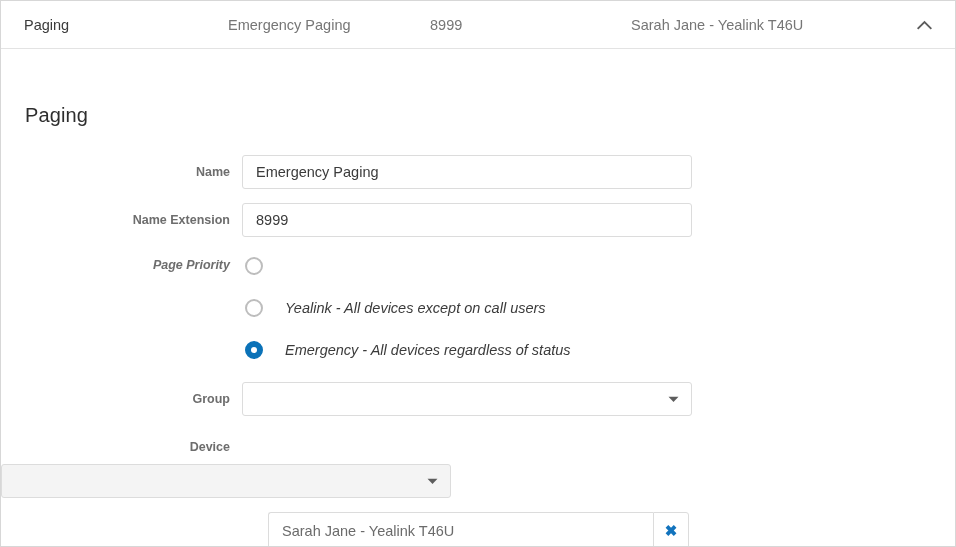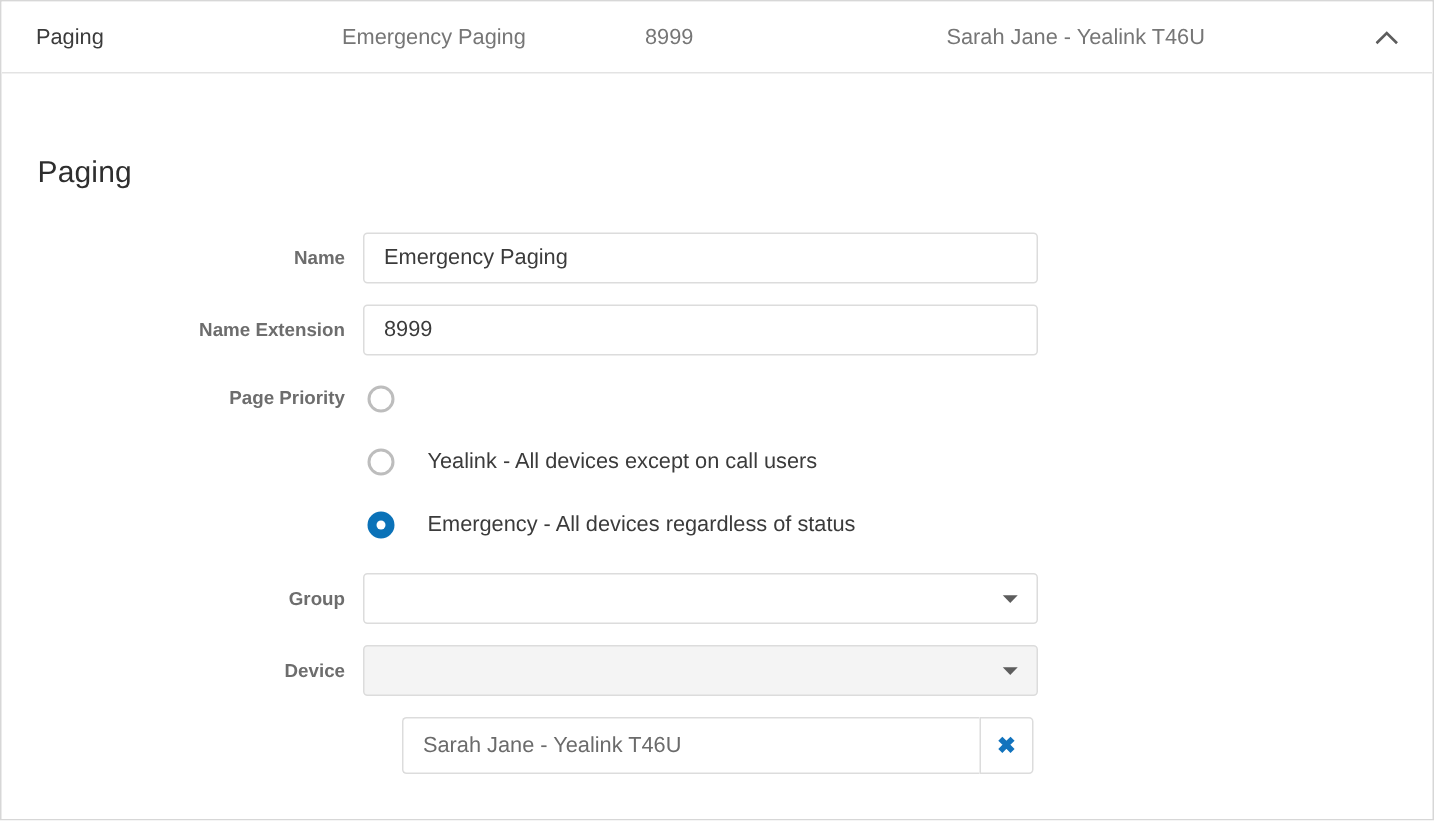--- a/index.html
+++ b/index.html
@@ -273,21 +273,21 @@
         </div>
       </div>
 
       <div class="form-row">
         <div class="form-label">Name Extension</div>
         <div class="field-col">
           <input class="text-input" type="text" value="8999" style="">
         </div>
       </div>
 
-      <div class="form-row" style="margin-bottom:18px;">
+      <div class="form-row" style="margin-bottom:18px;font-style:italic;">
         <div class="form-label radio-label">Page Priority</div>
         <div class="radio-group">
 
           <div class="radio-item">
             <span class="radio-mark"></span>
           </div>
 
           <div class="radio-item">
             <span class="radio-mark"></span>
             <span class="radio-text">Yealink - All devices except on call users</span>
@@ -308,21 +308,21 @@
             <div class="select-box"></div>
             <span class="caret">
               <svg width="11" height="7" viewBox="0 0 11 7" aria-hidden="true">
                 <path d="M0.5 0.8 L5.5 6 L10.5 0.8 Z" fill="#5d5d5d"></path>
               </svg>
             </span>
           </div>
         </div>
       </div>
 
-      <div class="form-row" style="margin-bottom:0;">
+      <div class="form-row" style="margin-bottom:0;flex-direction:column;">
         <div class="form-label">Device</div>
         <div class="field-col">
           <div class="select-wrap">
             <div class="select-box disabled"></div>
             <span class="caret">
               <svg width="11" height="7" viewBox="0 0 11 7" aria-hidden="true">
                 <path d="M0.5 0.8 L5.5 6 L10.5 0.8 Z" fill="#5d5d5d"></path>
               </svg>
             </span>
           </div>

